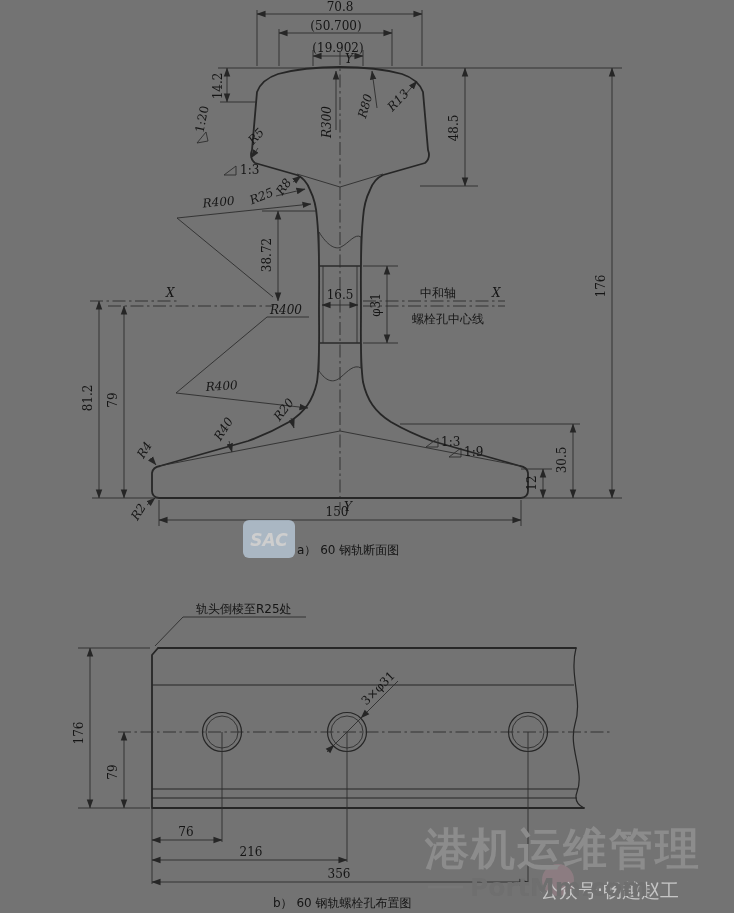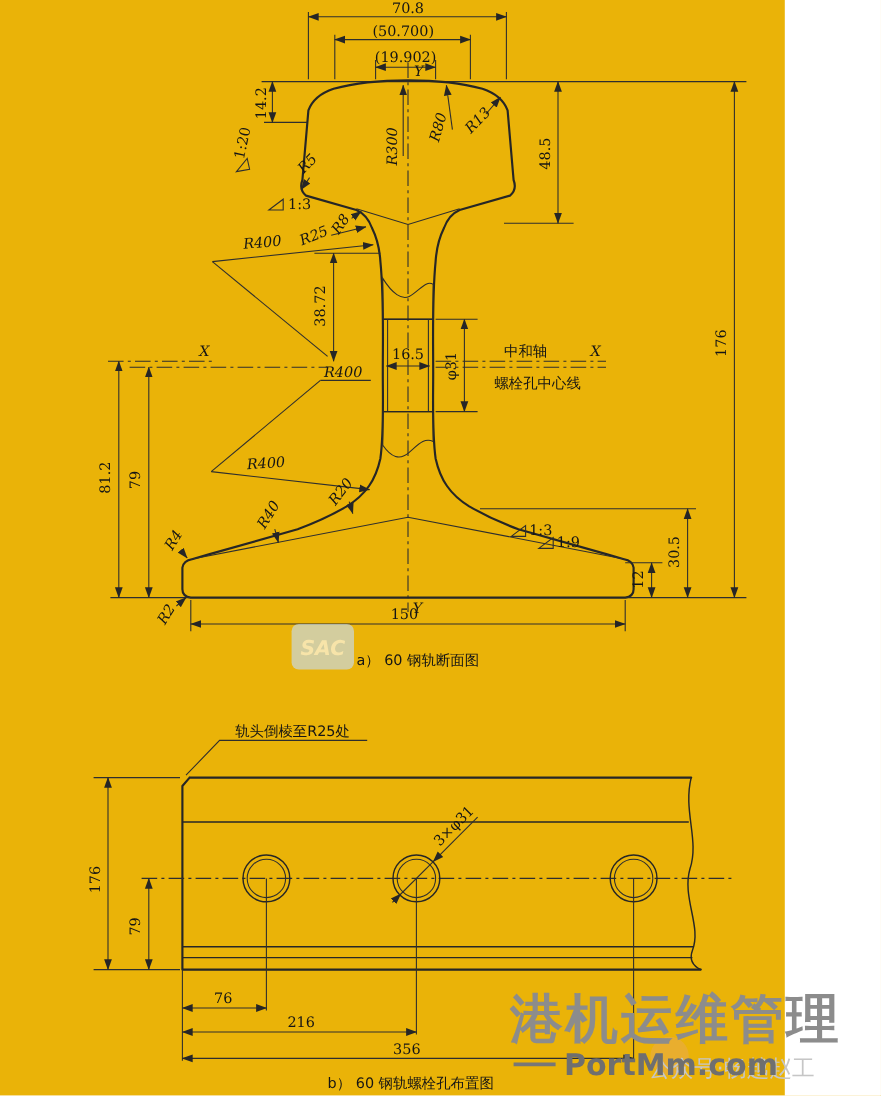--- a/index.html
+++ b/index.html
@@ -1,16 +1,16 @@
 <!DOCTYPE html>
 <html><head>
 <meta charset="utf-8">
 <style>
   html,body{margin:0;padding:0;background:#ffffff;}
-  #stage{width:654px;height:913px;position:relative;background:#eab308;font-family:"DejaVu Serif",serif;}
+  #stage{width:734px;height:913px;position:relative;background:#737373;font-family:"DejaVu Serif",serif;}
   svg{display:block}
   .o  {fill:none;stroke:#262626;stroke-width:1.8;stroke-linejoin:round;stroke-linecap:round}
   .m  {fill:none;stroke:#262626;stroke-width:1.2}
   .t  {fill:none;stroke:#2e2e2e;stroke-width:0.9}
   .cl {fill:none;stroke:#2e2e2e;stroke-width:0.9;stroke-dasharray:13 3.5 2.5 3.5}
   text.dt{font-size:12px;font-family:"DejaVu Serif",serif;fill:#151515}
   text.it{font-style:italic}
   text.ck{font-family:"DejaVu Sans",sans-serif}
   .an{text-anchor:middle}
   .wm{font-family:"DejaVu Sans",sans-serif;font-weight:bold}

